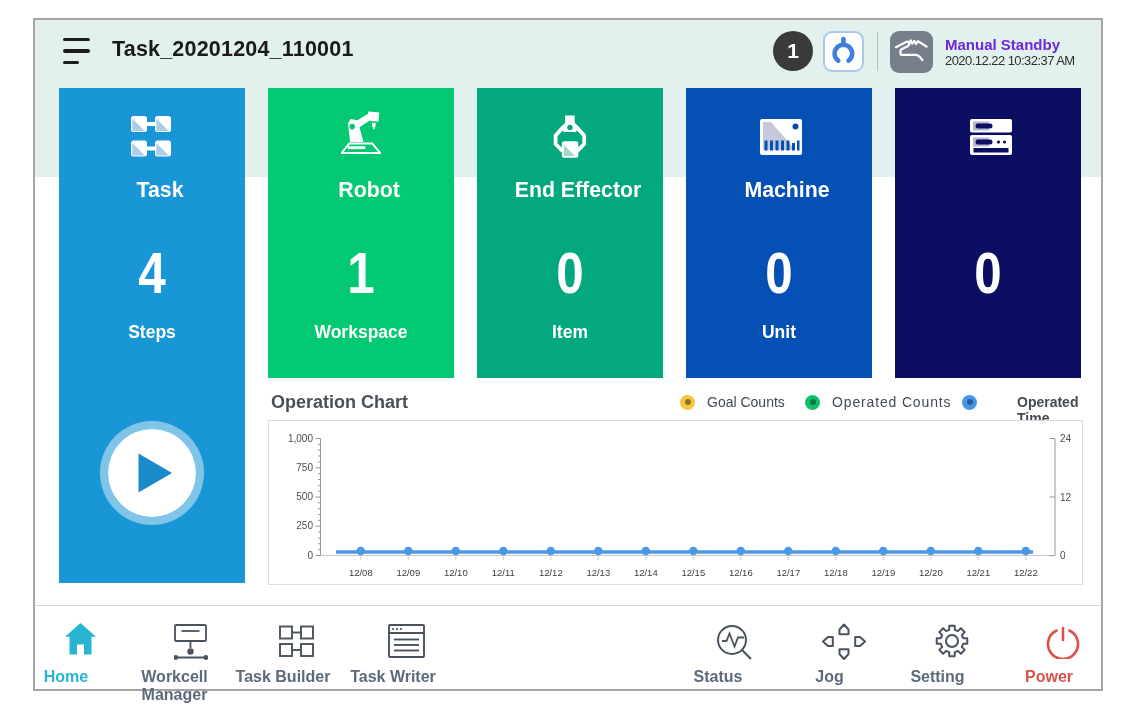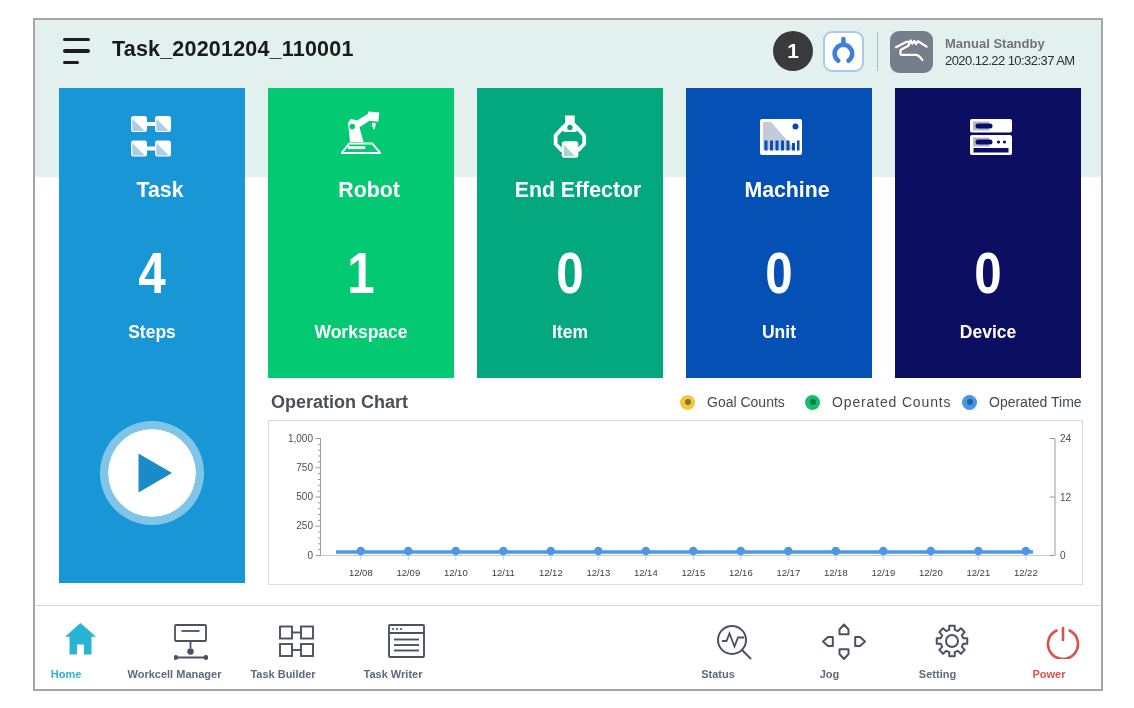--- a/index.html
+++ b/index.html
@@ -6,34 +6,34 @@
   html,body { width:1134px; height:708px; background:#fff; font-family:"Liberation Sans", sans-serif; overflow:hidden; }
   .page { position:absolute; left:33px; top:18px; width:1070px; height:673px; border:2px solid #a5a5a5; background:#fff;padding-left:48px; }
   .abs { position:absolute; }
   .band { position:absolute; left:0; top:0; width:100%; height:157px; background:#e2f1ee; }
   .hline { position:absolute; height:3.5px; background:#1d1d1d; border-radius:2px; }
   .title { position:absolute; left:77px; top:17px; font-size:21.5px; font-weight:bold; color:#1a1a1a; letter-spacing:0.2px; }
   .circ1 { position:absolute; left:738px; top:11px; width:40px; height:40px; border-radius:50%; background:#3a3a3c; color:#fff; font-size:21px; font-weight:bold; text-align:center; line-height:40px; }
   .rbtn { position:absolute; left:788px; top:11px; width:41px; height:41px; border-radius:9px; border:2px solid #a9c9ea; background:#fff; }
   .vdiv { position:absolute; left:842px; top:12px; width:1px; height:39px; background:#b3bcbe; }
   .handsq { position:absolute; left:855px; top:11px; width:43px; height:42px; border-radius:9px; background:#767e8c; }
-  .mstat { position:absolute; left:910px; top:16px; font-size:13px; font-weight:bold; color:#737373; }
+  .mstat { position:absolute; left:910px; top:16px; font-size:15px; font-weight:bold; color:#6d28d9; }
   .mtime { position:absolute; left:910px; top:33px; font-size:13px; letter-spacing:-0.55px; color:#2e2e2e; }
   .card { position:absolute; top:68px; width:186px; height:290px; color:#fff; text-align:center; }
   .card .t { position:absolute; width:100%; top:90px; font-size:21.3px; font-weight:bold;margin-left:8px; }
   .card .n { position:absolute; width:100%; top:151px; font-size:58px; font-weight:bold; transform:scaleX(0.85); }
   .card .s { position:absolute; width:100%; top:234px; font-size:17.5px; font-weight:bold; }
   .opchart { position:absolute; left:236px; top:372px; font-size:18px; font-weight:bold; color:#4a5058; }
   .legend { position:absolute; top:374px; font-size:14px; color:#434a52; }
   .ldot { position:absolute; top:374.5px; width:15px; height:15px; border-radius:50%; }
   .ldot i { position:absolute; left:4.5px; top:4.5px; width:6px; height:6px; border-radius:50%; display:block; }
   .panel { position:absolute; left:233px; top:400px; width:815px; height:165px; border:1px solid #dcdcdc; background:#fff; }
   .navline { position:absolute; left:0; top:585px; width:100%; height:1px; background:#d6d6d6; }
   .nitem { position:absolute; text-align:center; }
-  .nlabel { position:absolute; width:132px; top:63px; font-size:11px; font-weight:bold; color:#5d6a7b; text-align:center; }
+  .nlabel { position:absolute; width:132px; top:63px; font-size:16px; font-weight:bold; color:#5d6a7b; text-align:center; }
 </style>
 </head>
 <body>
 <div class="page">
   <div class="band"></div>
 
   <div class="hline" style="left:28px; top:17.5px; width:27px;"></div>
   <div class="hline" style="left:27.5px; top:29px; width:27.5px;"></div>
   <div class="hline" style="left:28px; top:40.5px; width:15.5px;"></div>
   <div class="title">Task_20201204_110001</div>
@@ -141,36 +141,35 @@
       <rect x="3" y="2.5" width="16" height="9" fill="#b4b6d6"></rect>
       <rect x="5.5" y="4.5" width="17" height="5" rx="2.5" fill="#0c0e62"></rect>
       <rect x="0" y="16" width="42" height="20" rx="2" fill="#fff"></rect>
       <rect x="3" y="18.5" width="16" height="9" fill="#b4b6d6"></rect>
       <rect x="5.5" y="20.5" width="17" height="5" rx="2.5" fill="#0c0e62"></rect>
       <circle cx="28.5" cy="23" r="1.6" fill="#0c0e62"></circle>
       <circle cx="34.5" cy="23" r="1.6" fill="#0c0e62"></circle>
       <rect x="3.5" y="29" width="35" height="4.5" fill="#0c0e62"></rect>
     </svg>
     <div class="n">0</div>
-    <div class="s">Device</div>
   </div>
 
   <div class="opchart">Operation Chart</div>
   <div class="ldot" style="left:645px; background:#f3c83d;">
       <i style="background:#8a7326;"></i>
     </div>
   <div class="legend" style="left:672px;">Goal Counts</div>
   <div class="ldot" style="left:770px; background:#12c06c;">
       <i style="background:#0a7a43;"></i>
     </div>
   <div class="legend" style="left:797px; letter-spacing:0.85px;">Operated Counts</div>
   <div class="ldot" style="left:927px; background:#4496e8;">
       <i style="background:#295e94;"></i>
     </div>
-  <div class="legend" style="left:954px;">Operated Time</div>
+  <div class="legend" style="left:982px;font-weight:bold;">Operated Time</div>
 
   <div class="panel">
     <svg width="813" height="163" viewBox="0 0 813 163">
 
       <line x1="51.5" y1="17.5" x2="51.5" y2="134.5" stroke="#9a9a9a" stroke-width="1"></line>
 
       <line x1="51.5" y1="134.5" x2="786" y2="134.5" stroke="#c9c9c9" stroke-width="1"></line>
 
       <line x1="786" y1="17.5" x2="786" y2="134.5" stroke="#9a9a9a" stroke-width="1"></line>
       <g stroke="#9a9a9a" stroke-width="1">

